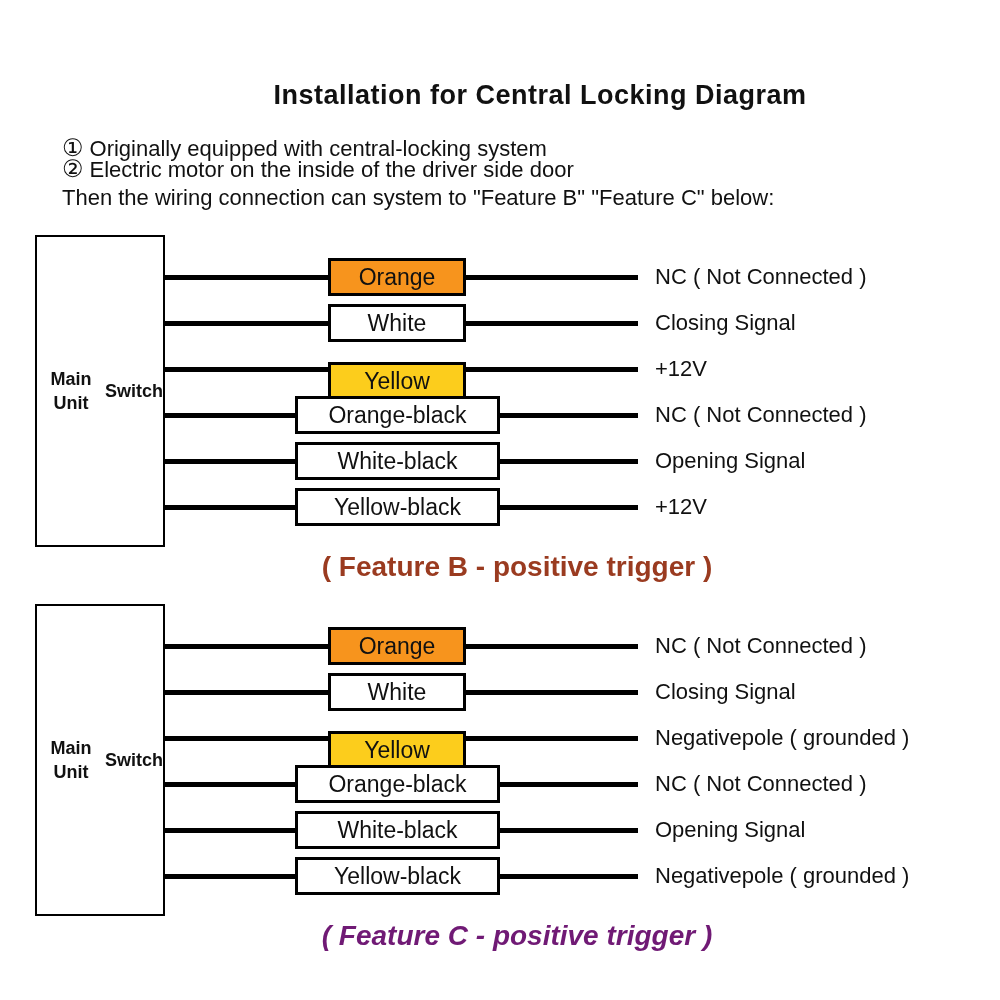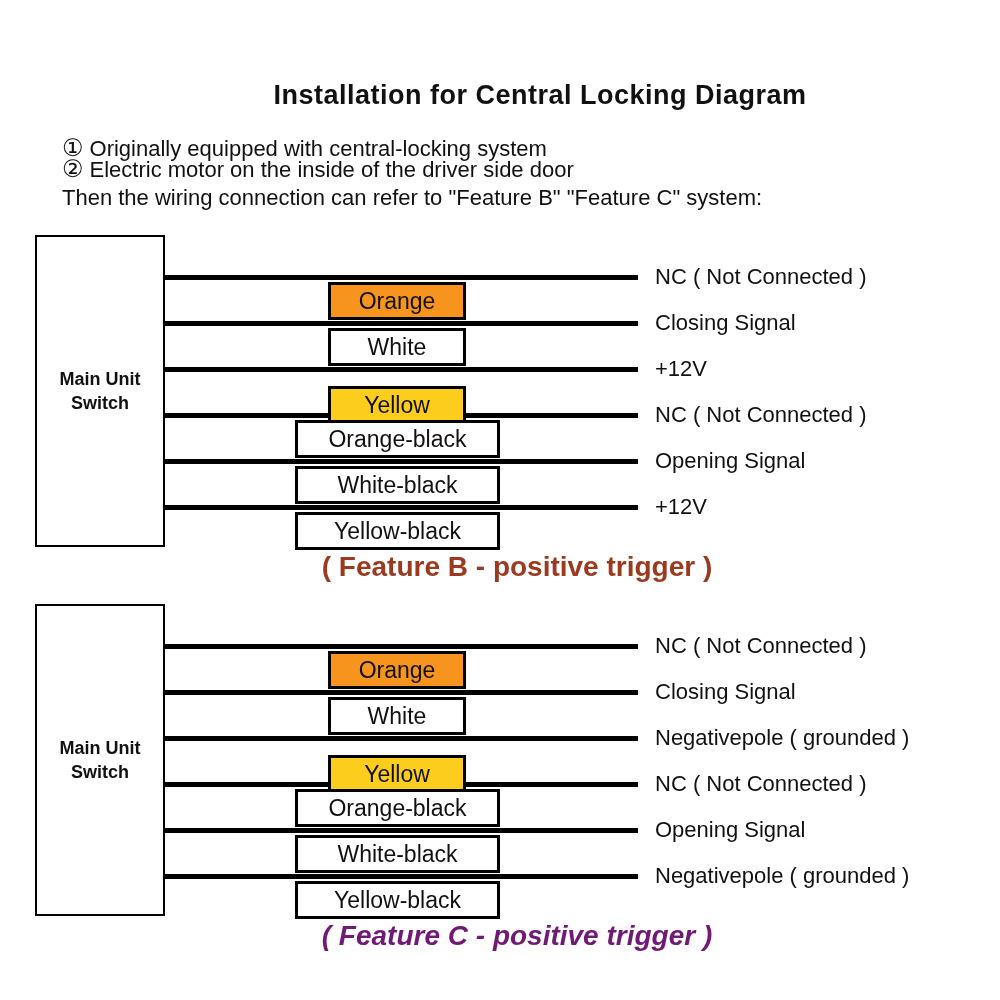--- a/index.html
+++ b/index.html
@@ -18,29 +18,29 @@
   #hl1{top:126px;margin-top:8px;}
   #hl2{top:155px;}
   #hl3{top:184px;}
   
   .diagram{position:absolute;left:0;width:1000px;height:365px;}
   #diagram-b{top:235px;}
   #diagram-c{top:604px;}
   .unit-box{
     position:absolute;left:35px;top:0;width:126px;height:308px;
     border:2px solid #000;background:#fff;
-    display:flex;flex-direction:column;justify-content:center;align-items:center;
+    display:flex;flex-direction:row;justify-content:center;align-items:center;
   }
   .unit-line{font-size:18px;font-weight:bold;line-height:24px;text-align:center;}
   .wire{position:absolute;left:163px;width:475px;height:5px;background:#000;}
   .wire.r0{top:40px}.wire.r1{top:86px}.wire.r2{top:132px}
   .wire.r3{top:178px}.wire.r4{top:224px}.wire.r5{top:270px}
   .wlabel{
     position:absolute;height:32px;border:3px solid #000;background:#fff;
-    text-align:center;font-size:23px;line-height:32px;margin-top:24px;
+    text-align:center;font-size:23px;line-height:32px;
   }
   .wlabel.narrow{left:328px;width:132px;}
   .wlabel.wide{left:295px;width:199px;}
   .wlabel.r0{top:23px}.wlabel.r1{top:69px}.wlabel.r2{top:127px}
   .wlabel.r3{top:161px}.wlabel.r4{top:207px}.wlabel.r5{top:253px}
   .desc{
     position:absolute;left:655px;height:30px;line-height:30px;
     font-size:22px;white-space:nowrap;
   }
   .desc.r0{top:27px}.desc.r1{top:73px}.desc.r2{top:119px}
@@ -56,21 +56,21 @@
 <div id="page">
 
   <div class="title">Installation for Central Locking Diagram</div>
   <div class="hline" id="hl1">
     <span class="circ">①</span><span>Originally equipped with central-locking system</span>
   </div>
   <div class="hline" id="hl2">
     <span class="circ">②</span><span>Electric motor on the inside of the driver side door</span>
   </div>
   <div class="hline" id="hl3">
-    <span>Then the wiring connection can refer to "Feature B" "Feature C" system:</span>
+    <span>Then the wiring connection can system to "Feature B" "Feature C" below:</span>
   </div>
 
   <section class="diagram" id="diagram-b">
     <div class="unit-box">
       <div class="unit-line">Main Unit</div>
       <div class="unit-line">Switch</div>
     </div>
 
     <div class="wire r0"></div>
     <div class="wire r1"></div>

